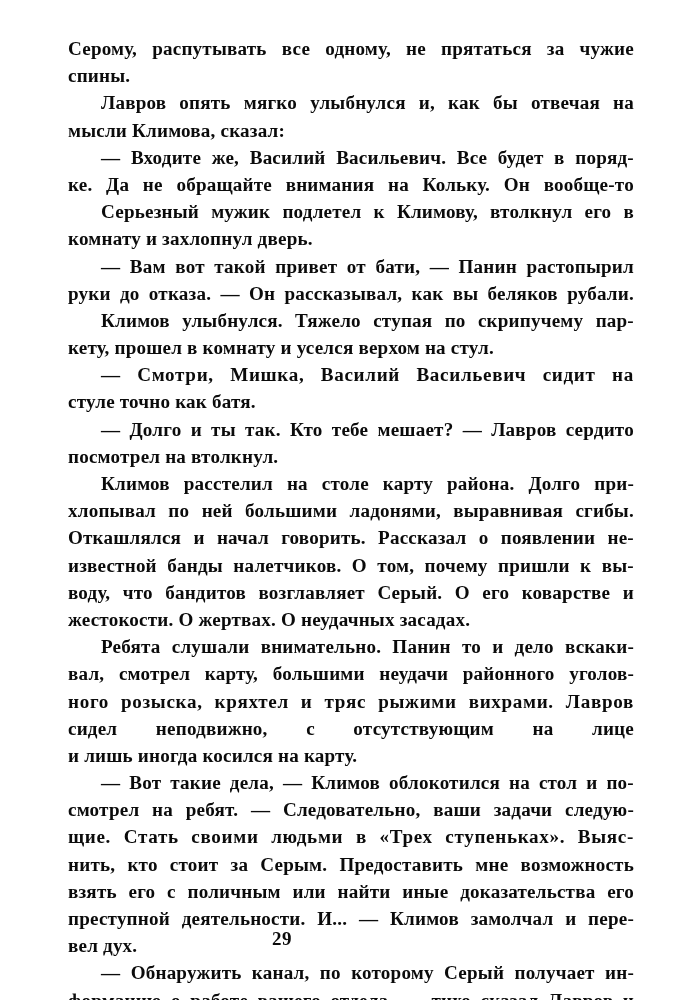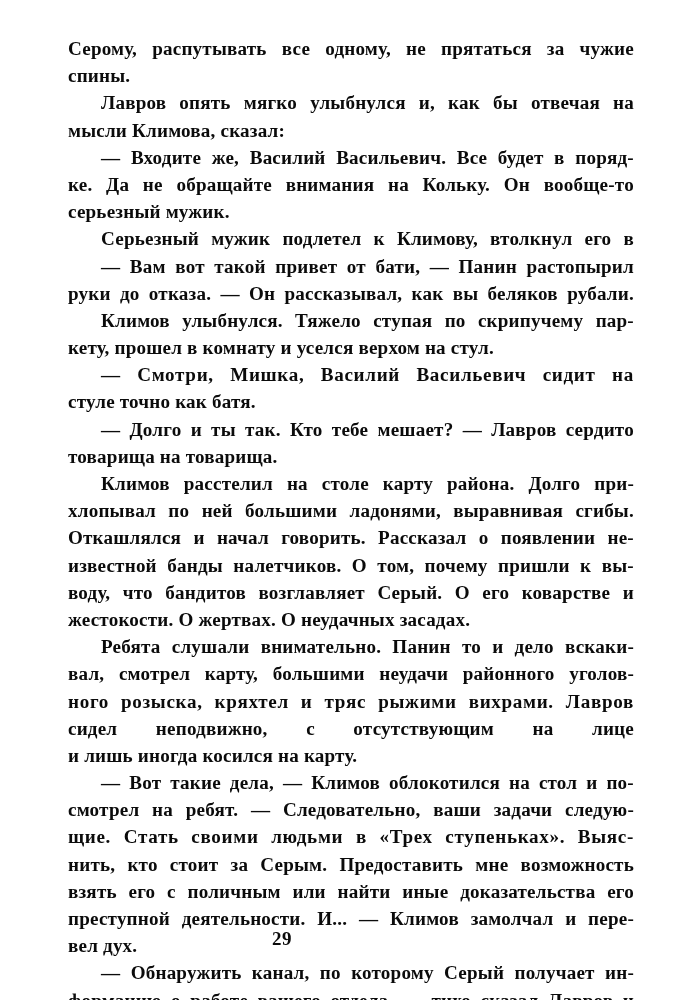--- a/index.html
+++ b/index.html
@@ -120,31 +120,31 @@
         <span class="w">ке.</span>
         <span class="w">Да</span>
         <span class="w">не</span>
         <span class="w">обращайте</span>
         <span class="w">внимания</span>
         <span class="w">на</span>
         <span class="w">Кольку.</span>
         <span class="w">Он</span>
         <span class="w">вообще-то</span>
       </div>
-      <div class="ln">серьезный мужик.</div>
       <div class="ln ind just">
         <span class="w">Серьезный</span>
         <span class="w">мужик</span>
         <span class="w">подлетел</span>
         <span class="w">к</span>
         <span class="w">Климову,</span>
         <span class="w">втолкнул</span>
         <span class="w">его</span>
         <span class="w">в</span>
       </div>
+      <div class="ln">комнату и захлопнул дверь.</div>
       <div class="ln ind just">
         <span class="w">—</span>
         <span class="w">Вам</span>
         <span class="w">вот</span>
         <span class="w">такой</span>
         <span class="w">привет</span>
         <span class="w">от</span>
         <span class="w">бати,</span>
         <span class="w">—</span>
         <span class="w">Панин</span>
@@ -188,21 +188,21 @@
         <span class="w">и</span>
         <span class="w">ты</span>
         <span class="w">так.</span>
         <span class="w">Кто</span>
         <span class="w">тебе</span>
         <span class="w">мешает?</span>
         <span class="w">—</span>
         <span class="w">Лавров</span>
         <span class="w">сердито</span>
       </div>
-      <div class="ln">товарища на товарища.</div>
+      <div class="ln">посмотрел на втолкнул.</div>
       <div class="ln ind just">
         <span class="w">Климов</span>
         <span class="w">расстелил</span>
         <span class="w">на</span>
         <span class="w">столе</span>
         <span class="w">карту</span>
         <span class="w">района.</span>
         <span class="w">Долго</span>
         <span class="w">при-</span>
       </div>

